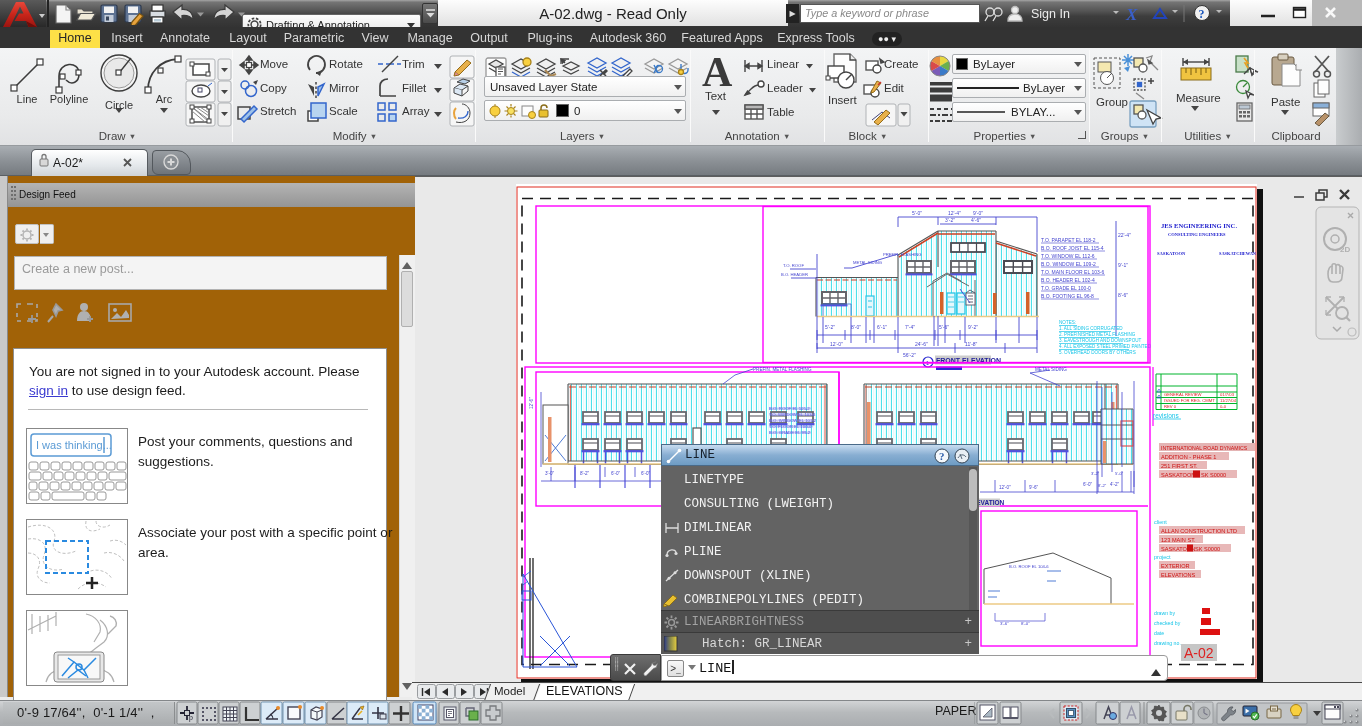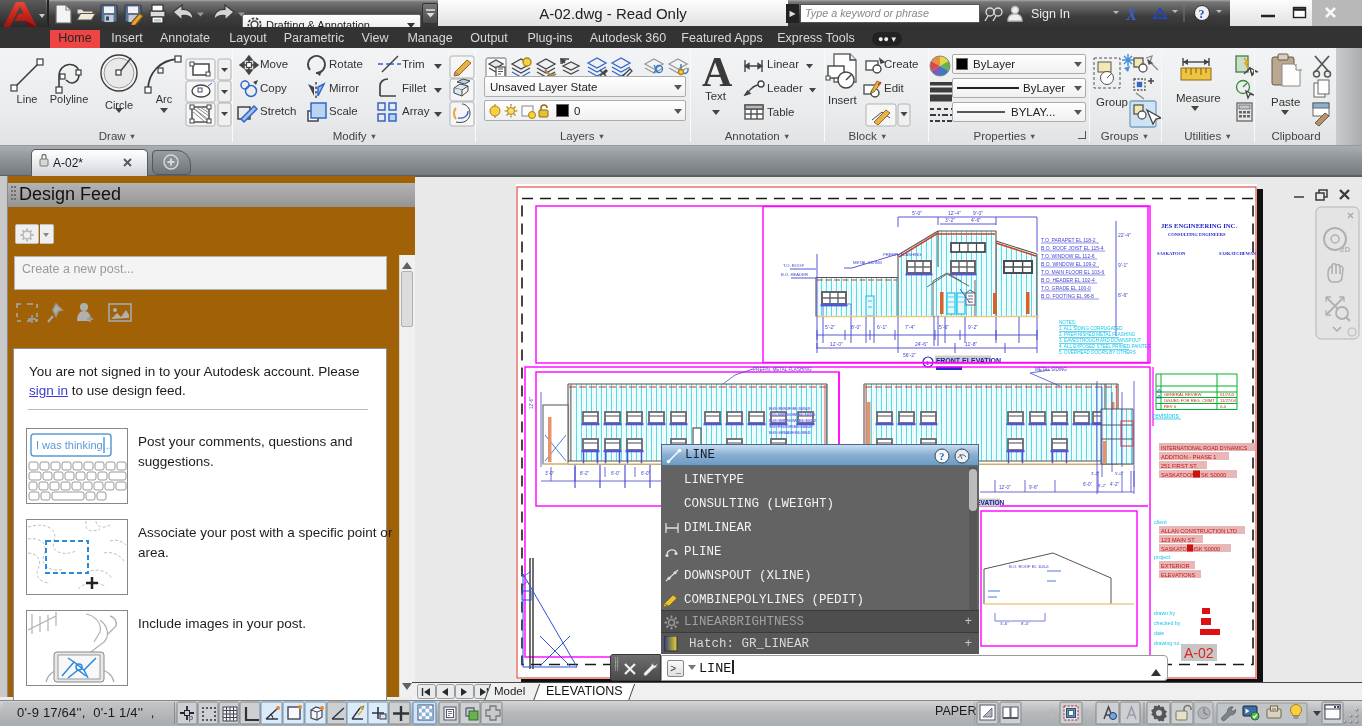--- a/index.html
+++ b/index.html
@@ -11,38 +11,38 @@
 .tblight{top:0;height:26px;background:linear-gradient(#fdfdfd,#ebebeb 65%,#e2e2e2)}
 #tb-title{left:438px;top:0;width:350px;height:26px;line-height:27px;text-align:center;font-size:15px;color:#222}
 #wsdrop{left:242px;top:14px;width:179px;height:31px;background:linear-gradient(#fefefe,#d9d9d9);border:1px solid #666;border-radius:2px;font-size:11px;color:#222;line-height:20px;padding-left:4px;white-space:nowrap}
 #wsext{left:422px;top:3px;width:16px;height:21px;background:linear-gradient(#777,#4a4a4a);border:1px solid #333;border-radius:2px;color:#eee;font-size:8px;text-align:center;line-height:19px}
 #srch{left:800px;top:4px;width:180px;height:19px;background:#fff;border:1px solid #555;font-size:10.8px;font-style:italic;color:#888;line-height:17px;padding-left:4px;white-space:nowrap;overflow:hidden}
 #srcharr{left:786px;top:4px;width:13px;height:19px;background:#222;color:#ddd;font-size:8px;line-height:19px;text-align:center}
 #closebox{left:1312px;top:0;width:50px;height:26px;background:#b8b8b8}
 
 #rtabs{left:0;top:30px;width:1362px;height:18px;background:#333}
 .rtab{position:absolute;top:0;height:18px;line-height:17px;font-size:12.5px;color:#d8d8d8;text-align:center}
-#rtab-home{background:#ef4444;color:#262626}
+#rtab-home{background:#fde047;color:#262626}
 
 #ribbon{left:0;top:48px;width:1362px;height:98px;background:linear-gradient(#f3f4f5,#e9eaeb 70%,#e1e2e4);border-bottom:1px solid #979b9f}
 .pansep{position:absolute;top:2px;height:92px;width:1px;background:#c6c9cc;border-right:1px solid #fafafa}
 .panlab{position:absolute;top:81px;height:16px;line-height:15px;font-size:11.5px;color:#444;text-align:center;white-space:nowrap}
 .dn{font-size:7.5px;vertical-align:1px;color:#555}
 .bigbtn{position:absolute;text-align:center;font-size:11px;color:#333;line-height:11px}
 .modrow{position:absolute;height:16px;font-size:11.5px;color:#333;line-height:16px;white-space:nowrap;display:flex;align-items:center;gap:4px}
 .combo{position:absolute;background:linear-gradient(#fff,#f0f0f0);border:1px solid #aaadb0;border-radius:2px;font-size:11.5px;color:#222;display:flex;align-items:center}
 .cmbarr{position:absolute;right:3px;top:50%;margin-top:-2px;width:0;height:0;border:4px solid transparent;border-top:5px solid #555;border-bottom:none}
 
 #ftabbar{left:0;top:146px;width:1362px;height:30px;background:linear-gradient(#a9aeb3,#8a8f94 55%,#767b80);border-bottom:1px solid #5a5f63}
 #ftab{left:31px;top:149px;width:117px;height:27px;background:linear-gradient(#ffffff,#e4e8eb 60%,#cfd3d7);border:1px solid #565b60;border-bottom:none;border-radius:5px 5px 0 0;font-size:12px;color:#1a1a1a;line-height:26px}
 #ftabplus{left:152px;top:150px;width:39px;height:25px;background:linear-gradient(#989da2,#6f747a);border:1px solid #53585d;border-radius:4px 14px 4px 6px}
 
 #palborder{left:0;top:176px;width:8px;height:521px;background:#c9c9c9;border-right:1px solid #8a8a8a}
 #palette{left:8px;top:176px;width:407px;height:521px;background:#a16207}
-#palhead{left:8px;top:183px;width:407px;height:24px;background:linear-gradient(#b4b4b4,#949494);font-size:18px;color:#111;line-height:23px;padding-left:11px}
+#palhead{left:8px;top:183px;width:407px;height:24px;background:linear-gradient(#b4b4b4,#949494);font-size:10px;color:#111;line-height:23px;padding-left:11px}
 
 #canvas{left:415px;top:176px;width:947px;height:506px;background:#e9e9e9;border-top:1px solid #5e5e5e}
 
 #laytabs{left:412px;top:682px;width:950px;height:18px;background:#f0f0f0;border-top:1px solid #4a4a4a;font-size:11px;color:#222}
 
 #statusbar{left:0;top:700px;width:1362px;height:26px;background:linear-gradient(#d2d4d6,#b7babc 45%,#aaadb0);border-top:1px solid #84878a}
 </style></head><body>
 <div id="root">
 <div class="abs" id="titlebar"></div>
 <div class="abs tblight" style="left:438px;width:350px"></div>
@@ -662,21 +662,20 @@
 <g transform="translate(28,42)">
             <rect x="0" y="0" width="50" height="30" rx="3" fill="#e8e8e8" stroke="#888"></rect>
             <rect x="4" y="3" width="42" height="24" fill="#f8f8f8" stroke="#999"></rect>
             <g stroke="#2a8ae0" stroke-width="1.5" fill="none">
               <path d="M8 24 L20 10 L30 18 L42 6 M14 26 l10 -8 l8 6"></path>
               <path d="M20 10 l-6 -4 M30 18 l4 8"></path>
               <circle cx="25" cy="15" r="3"></circle>
             </g>
           </g>
         </svg>
-<div style="position:absolute;left:124px;top:265px;width:240px;line-height:20px">Include images in your post.</div>
 </div>
 <div class="abs" style="left:391px;top:79px;width:16px;height:442px;background:#f0f0f0;border-left:1px solid #d8d8d8">
 <div style="position:absolute;left:2px;top:2px;width:0;height:0;border:5px solid transparent;border-bottom:7px solid #606060"></div>
 <div style="position:absolute;left:1px;top:16px;width:12px;height:56px;background:#dcdcdc;border:1px solid #b0b0b0;border-radius:2px"></div>
 <div style="position:absolute;left:2px;top:428px;width:0;height:0;border:5px solid transparent;border-top:7px solid #606060"></div>
 </div>
     </div>
 <div class="abs" id="palhead">Design Feed<svg style="position:absolute;left:2px;top:3px" width="8" height="18" viewBox="0 0 8 18">
         <g fill="#6e6e6e">
           <rect x="1" y="0" width="2" height="2"></rect>
@@ -1098,21 +1097,21 @@
         </svg><span style="margin-left:23px">LINEARBRIGHTNESS</span><span style="position:absolute;right:7px;color:#c8c8c8">+</span></div>
 <div style="position:absolute;left:0;top:188px;width:318px;height:22px;background:#585858;border-top:1px solid #3a3a3a;color:#d8d8d8;line-height:22px"><svg style="position:absolute;left:3px;top:3px" width="14" height="16" viewBox="0 0 14 16">
           <defs>
             <linearGradient id="hg" x1="0" y1="0" x2="1" y2="0">
               <stop offset="0" stop-color="#2a3a8a"></stop>
               <stop offset="0.5" stop-color="#8a8a4a"></stop>
               <stop offset="1" stop-color="#e8d040"></stop>
             </linearGradient>
           </defs>
           <rect x="0" y="0" width="13" height="15" fill="url(#hg)" stroke="#333"></rect>
-        </svg><span style="margin-left:28px">Hatch: GR_LINEAR</span><span style="position:absolute;right:7px;color:#c8c8c8">+</span></div>
+        </svg><span style="margin-left:41px">Hatch: GR_LINEAR</span><span style="position:absolute;right:7px;color:#c8c8c8">+</span></div>
 <div style="position:absolute;right:2px;top:23px;width:8px;height:143px;background:#565656"></div>
 <div style="position:absolute;right:2px;top:25px;width:8px;height:42px;background:#bcbcbc;border-radius:4px"></div>
 </div>
 <div class="abs" style="left:610px;top:654px;width:51px;height:27px;background:linear-gradient(#6e6e6e,#4a4a4a);border:1px solid #3a3a3a;border-radius:3px 0 0 3px">
 <div style="position:absolute;left:3px;top:4px;width:7px;height:19px;color:#b8b8b8;font-size:7px;line-height:4px;letter-spacing:0">⠿<br>⠿<br>⠿</div>
 <svg style="position:absolute;left:12px;top:7px" width="14" height="14" viewBox="0 0 14 14">
         <path d="M2 2 l10 10 M12 2 L2 12" stroke="#f0f0f0" stroke-width="2.2"></path>
       </svg>
 <svg style="position:absolute;left:30px;top:5px" width="17" height="17" viewBox="0 0 17 17">
         <path d="M15.2 1.8 L11 3.2 L10 6 l-6.8 6.8 a1.7 1.7 0 0 0 2.4 2.4 L12.4 8.4 l2.8 -1 l1.4 -4.2 l-2.4 2.4 l-2 -0.6 l-0.6 -2 z" fill="#f2f2f2" stroke="#777" stroke-width="0.6"></path>

